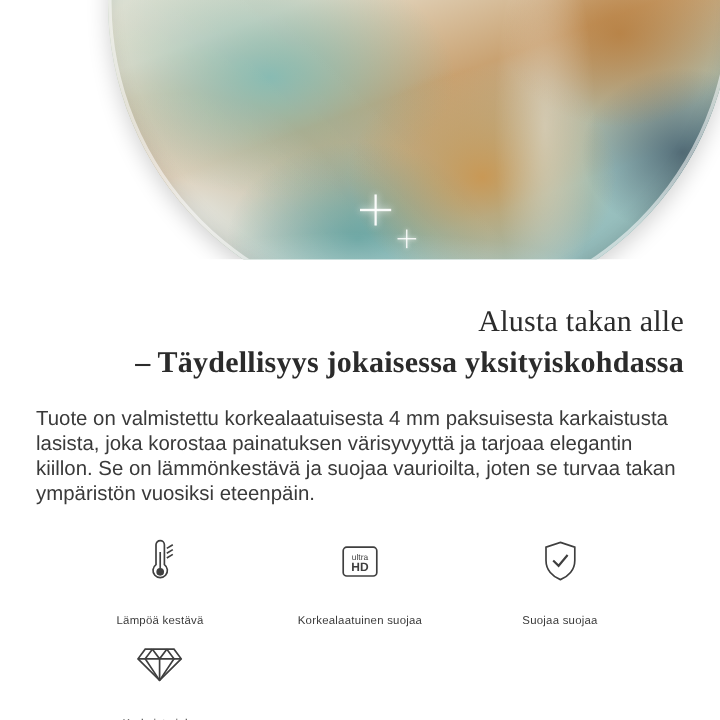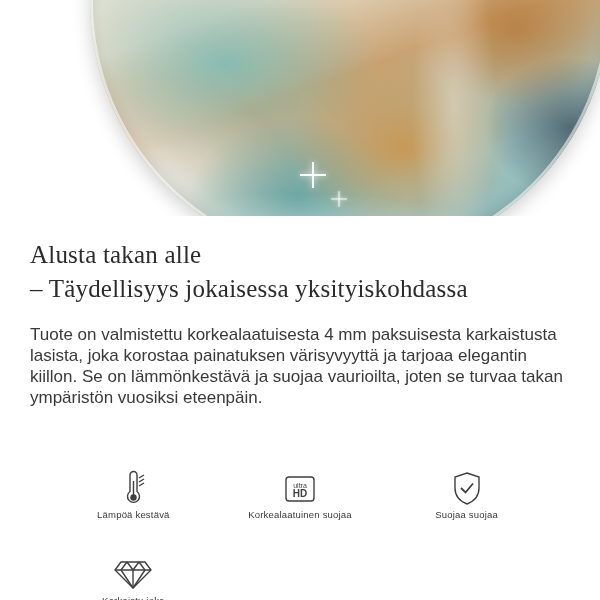--- a/index.html
+++ b/index.html
@@ -90,24 +90,25 @@
   .content {
     padding: 0 30px;
     box-sizing: border-box;
   }
   .title {
     font-family: "Liberation Serif", serif;
     font-size: 25px;
     line-height: 34px;
     color: #2b2b2b;
     font-weight: 400;
-    margin-top: 22px;
+    margin-top: 36px;
     letter-spacing: 0.2px;
-  }
-  .title .line2 { display: block; }
+    text-align: right;
+  }
+  .title .line2 { display: block; font-weight: bold; }
   .body-copy {
     margin-top: 18px;
     font-size: 17px;
     line-height: 21px;
     color: #3a3a3a;
     max-width: 545px;
   }
 
   
   .features {
@@ -115,31 +116,31 @@
     display: grid;
     grid-template-columns: repeat(3, 1fr);
     grid-template-rows: repeat(2, 86px);
     padding: 0 20px;
     box-sizing: border-box;
   }
   .feature {
     display: flex;
     flex-direction: column;
     align-items: center;
-    justify-content: flex-end;
+    justify-content: flex-start;
   }
   .feature-icon {
     height: 40px;
     display: flex;
     align-items: center;
     justify-content: center;
     color: #3f3f3f;
   }
   .feature-label {
-    margin-top: 0;
+    margin-top: 24px;
     font-size: 9.5px;
     color: #3a3a3a;
     text-align: center;
     letter-spacing: 0.2px;
   }
   svg { display: block; }
 </style>
 </head>
 <body>
 

